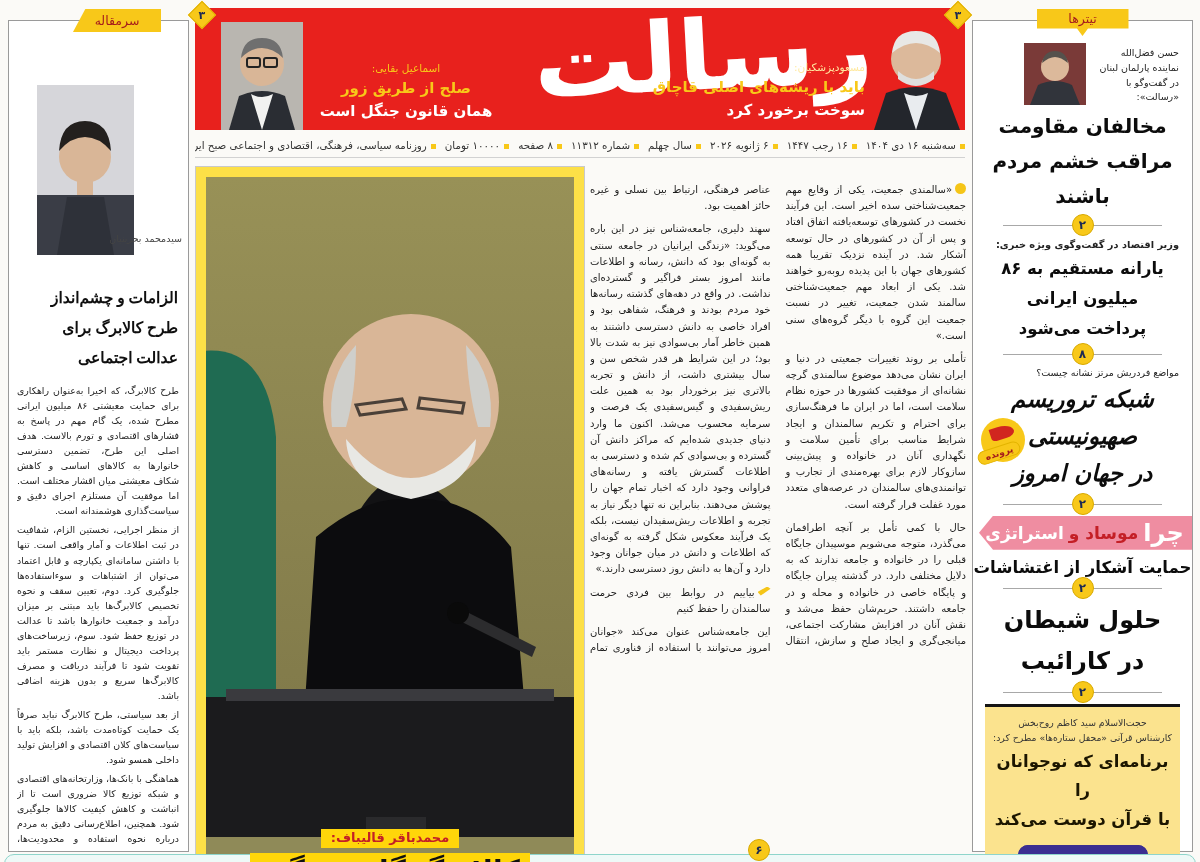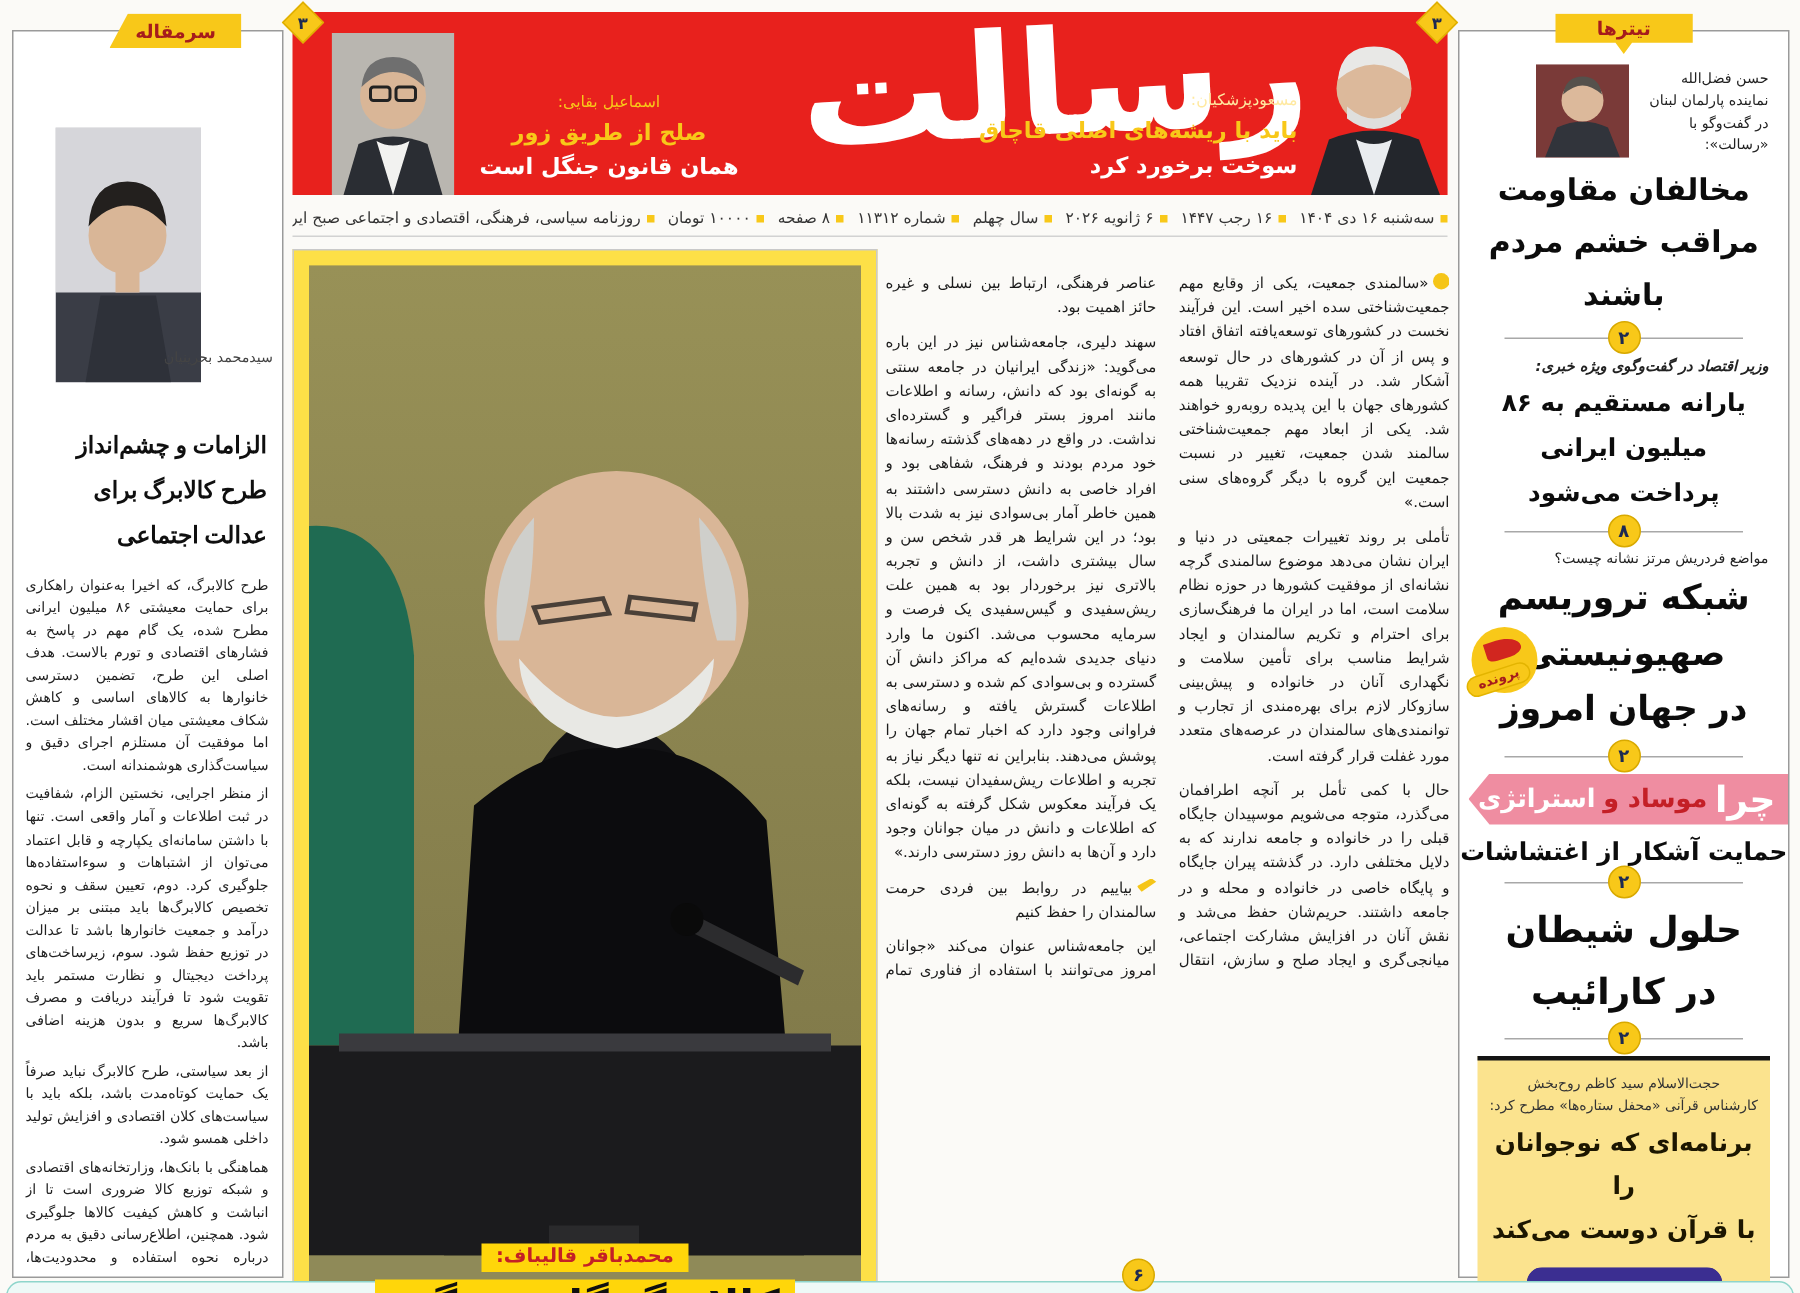--- a/index.html
+++ b/index.html
@@ -5,21 +5,21 @@
   * { margin:0; padding:0; box-sizing:border-box; }
   html,body { background:#e9e9e6; }
   body { font-family:"DejaVu Sans", sans-serif; }
   #page {
     position:relative; width:1200px; height:862px; margin:0 auto;
     background:#fbfaf7; overflow:hidden; direction:rtl;
   }
   
   .box { position:absolute; background:#fff; border:1px solid #9a9a9a; }
   .tab {
-    position:absolute; background:#f8c819; color:#a61c1c; font-weight:bold;
+    position:absolute; background:#f8c819; color:#a61c1c; font-weight:normal;
     font-size:12.5px; text-align:center; z-index:5;
   }
   .pgc {
     width:22px; height:22px; border-radius:50%; background:#f8c819; color:#1d2a52;
     font-weight:bold; font-size:12px; display:flex; align-items:center; justify-content:center;
     border:1px solid #d8a900; z-index:4;
   }
   .divider { position:relative; border-top:1px solid #a8a8a8; margin:11px 30px; }
   .divider .pgc { position:absolute; top:-12px; left:50%; transform:translateX(-50%); }
   .diamond {
@@ -90,23 +90,23 @@
   #sidebar .tab { top:-12px; left:50%; transform:translateX(-50%); width:92px; height:27px;
     line-height:20px; clip-path:polygon(0 0,100% 0,100% 72%,56% 72%,50% 100%,44% 72%,0 72%); }
   .sb-item { position:relative; padding:0 13px; text-align:center; }
   .sb-kicker { font-size:9.5px; color:#222; line-height:1.55; text-align:right; }
   .sb-title { font-weight:bold; color:#0c0c0c; }
   #sb1 { padding-top:22px; }
   #sb1-row { display:flex; gap:6px; align-items:flex-end;margin-left:38px; }
   #sb1-photo { width:62px; height:62px; background:#7a3a38; flex:0 0 auto; overflow:hidden; }
   #sb1-kick { flex:1; }
   #sb1 .sb-title { font-size:20px; line-height:1.75; margin-top:4px; }
-  #sb2 .sb-kicker { font-weight:bold; font-size:9.8px;font-style:italic; }
+  #sb2 .sb-kicker { font-weight:bold; font-size:9.8px; }
   #sb2 .sb-title { font-size:16.5px; line-height:1.8; margin-top:2px; }
-  #sb3 .sb-title { font-size:23px; line-height:1.62; letter-spacing:-0.5px; }
+  #sb3 .sb-title { font-size:23px; line-height:1.62; letter-spacing:-0.5px;font-style:italic; }
   #badge-parvandeh { position:absolute; left:8px; top:52px; width:44px; height:44px; }
   #badge-parvandeh .bp-circle { position:absolute; inset:0; border-radius:50%; background:#f8c819; }
   #badge-parvandeh .bp-swoosh { position:absolute; left:9px; top:8px; width:24px; height:13px;
     background:#d1261f; border-radius:0 100% 60% 40%; transform:rotate(-18deg); }
   #badge-parvandeh .bp-label { position:absolute; left:-4px; bottom:2px; background:#f8c819;
     color:#a61c1c; font-size:9px; font-weight:bold; padding:1px 7px; border-radius:8px;
     transform:rotate(-18deg); border:1px solid #e3b400; }
   #sb4 { padding:0; }
   #ribbon { position:relative; background:#ef8da1; height:34px; margin:2px 0 2px 6px;
     display:flex; align-items:center; justify-content:center; gap:5px;

